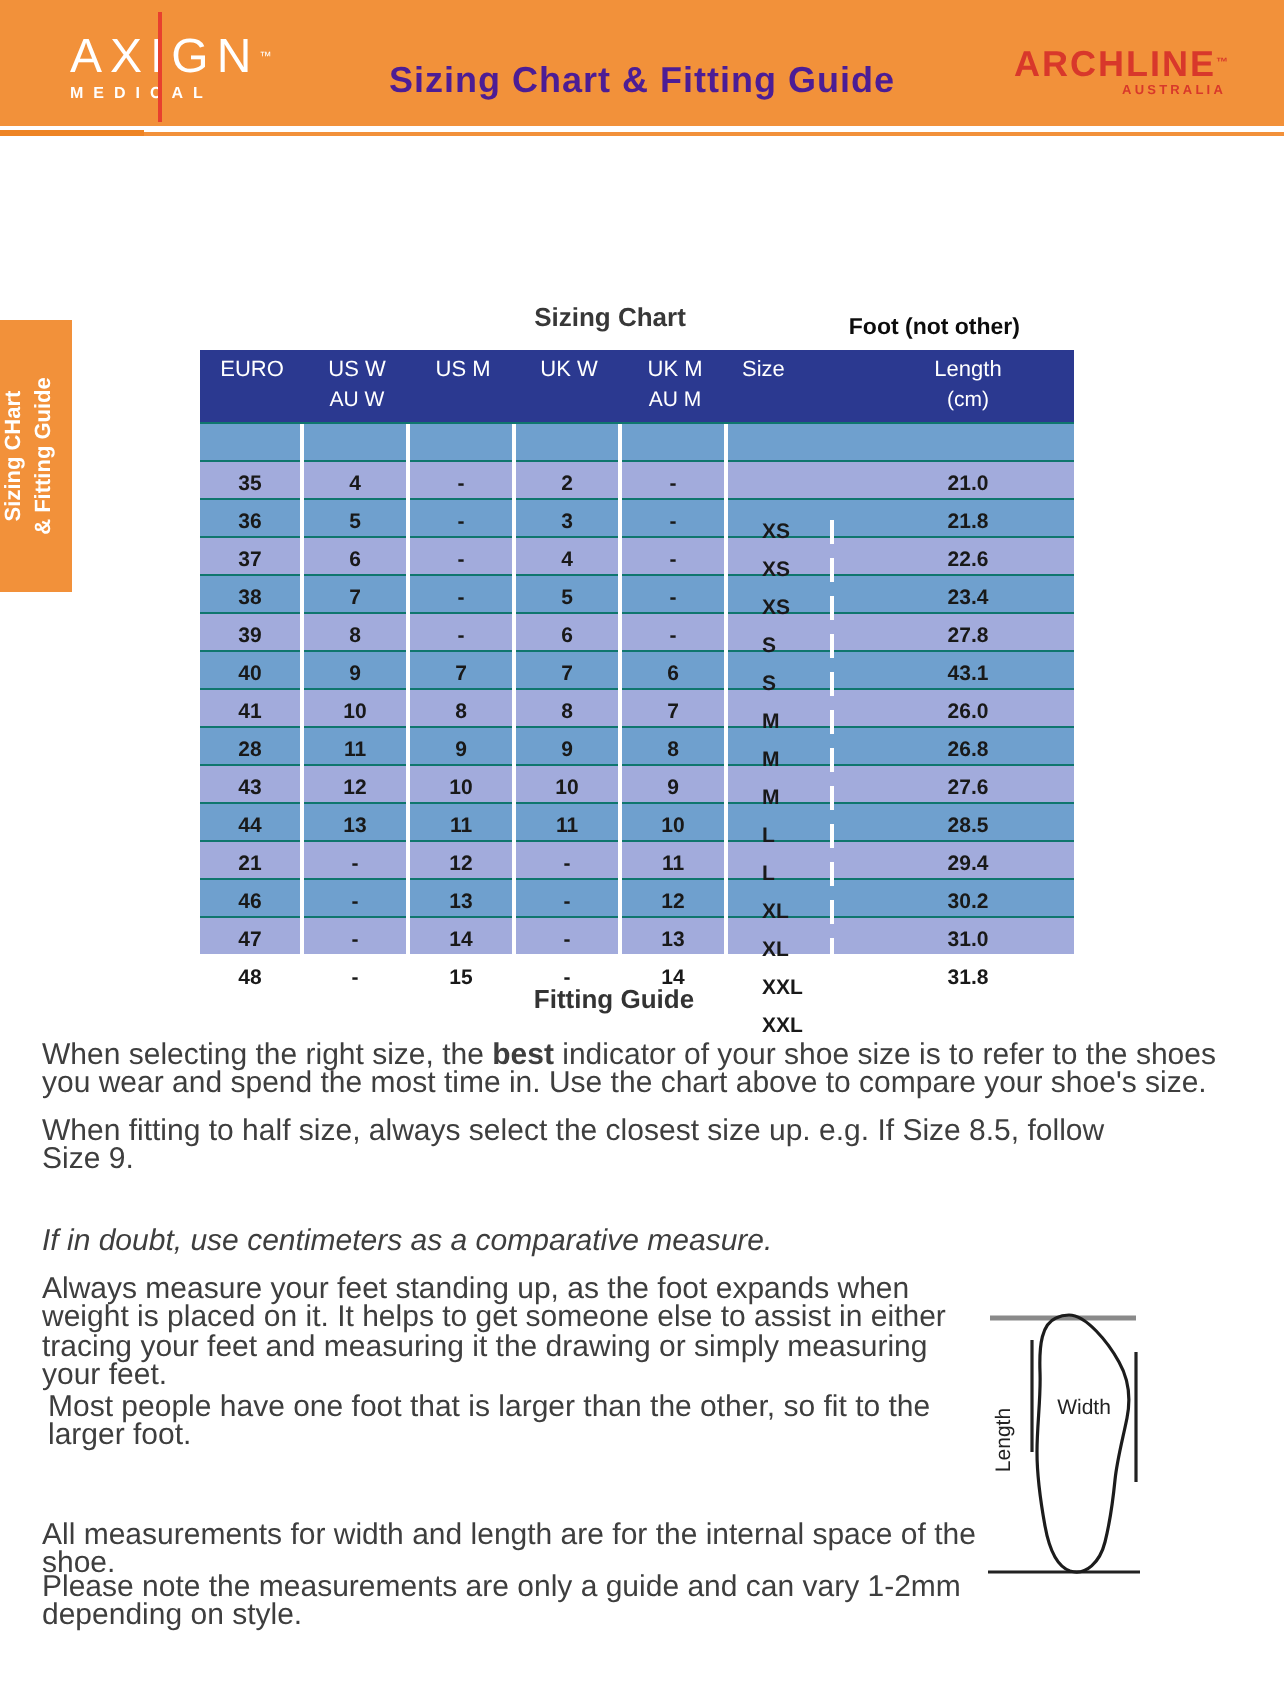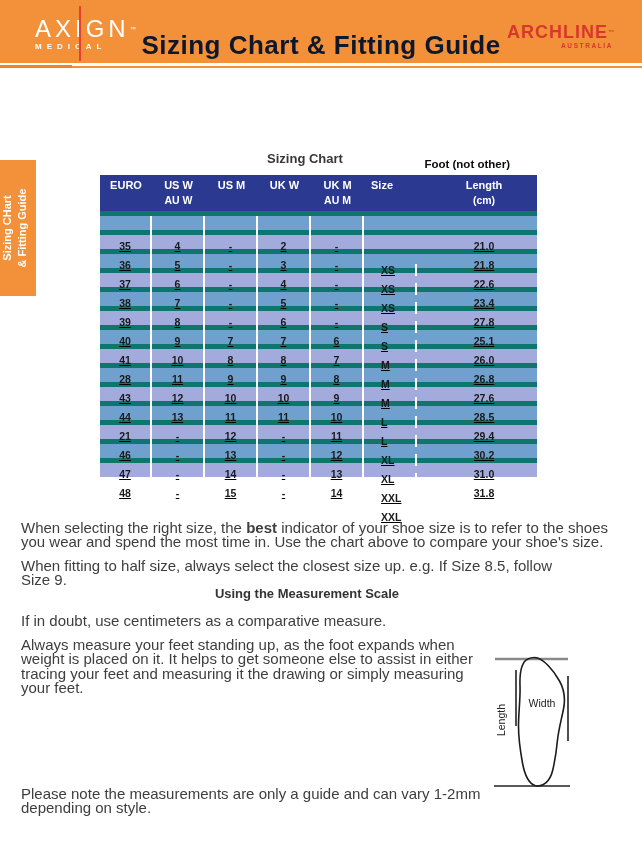--- a/index.html
+++ b/index.html
@@ -7,21 +7,21 @@
         font-family:"Liberation Sans",sans-serif;overflow:hidden;}
 
   
   .header{position:absolute;left:0;top:0;width:642px;height:63px;background:#F2913A;}
   .axign{position:absolute;left:35px;top:18px;color:#fff;}
   .axign-name{font-size:24px;letter-spacing:4px;font-weight:400;line-height:22px;}
   .axign-tm{font-size:6px;vertical-align:top;}
   .axign-sub{font-size:8px;font-weight:bold;letter-spacing:5px;margin-top:2px;}
   .axign-redline{position:absolute;left:79px;top:6px;width:2px;height:55px;background:#E8402E;}
   .header-title{position:absolute;left:0;top:30px;width:642px;text-align:center;
-        color:#0f172a;font-weight:bold;font-size:26px;letter-spacing:.5px;}
+        color:#4c1d95;font-weight:bold;font-size:18px;letter-spacing:.5px;}
   .archline{position:absolute;left:507px;top:23px;color:#D8382B;text-align:right;width:106px;}
   .archline-name{font-size:18px;font-weight:bold;letter-spacing:1px;line-height:18px;}
   .archline-tm{font-size:6px;vertical-align:top;}
   .archline-sub{font-size:6.5px;font-weight:bold;letter-spacing:1.6px;margin-top:1px;}
   .accent-line{position:absolute;left:0;top:66px;width:642px;height:2px;background:#F2913A;}
   .accent-line-left{position:absolute;left:0;top:65px;width:72px;height:3px;background:#EE8424;}
 
   
   .side-tab{position:absolute;left:0;top:160px;width:36px;height:136px;background:#F2913A;}
   .side-tab-inner{position:absolute;left:-50px;top:50px;width:136px;height:36px;
@@ -29,42 +29,42 @@
         font-size:11px;line-height:15px;}
 
   
   .chart-title{position:absolute;left:0;top:151px;width:610px;text-align:center;
         font-weight:bold;font-size:13px;color:#383838;}
   .foot-note{position:absolute;left:408px;top:158px;width:102px;text-align:right;
         font-weight:bold;font-size:11.5px;color:#0c0c0c;}
   .sizing-table{position:absolute;left:100px;top:175px;width:437px;}
   .tgrid{display:grid;grid-template-columns:52px 53px 53px 53px 53px 53px 120px;}
   .thead{background:#2B3990;height:36px;}
-  .th{color:#fff;font-weight:bold;font-size:11px;line-height:15px;text-align:center;padding-top:3px;box-sizing:border-box;}
+  .th{color:#fff;font-weight:normal;font-size:11px;line-height:15px;text-align:center;padding-top:3px;box-sizing:border-box;}
   .th.c5{text-align:left;padding-left:7px;}
   .th.c6{padding-left:14px;}
   .th .sub{display:block;font-size:10.5px;}
-  .trow{height:19px;border-top:5px solid #0f766e;box-sizing:border-box;text-decoration:underline;}
+  .trow{height:19px;border-top:1px solid #0f766e;box-sizing:border-box;}
   .trow:nth-child(odd){background:#6FA0CE;}
   .trow:nth-child(even){background:#A2ABDC;}
   .tcell{display:flex;align-items:center;justify-content:center;
         font-weight:bold;font-size:10.5px;color:#191919;border-right:2px solid #fff;box-sizing:border-box;}
   .tcell:last-child{border-right:none;}
   .tcell.c5{justify-content:flex-start;padding-left:17px;margin-top:48px;}
   .tcell.c6{padding-left:14px;}
 
   
   .h-center{position:absolute;left:0;width:614px;text-align:center;font-weight:bold;
         font-size:13px;color:#333;}
   .h-fitting{top:492px;}
   .h-measure{top:586px;}
   .para{position:absolute;font-size:15px;line-height:13.8px;color:#3E3E3E;}
   .p1{left:21px;top:521px;width:602px;}
   .p2{left:21px;top:559px;width:560px;}
-  .p-doubt{left:21px;top:614px;width:420px;}
+  .p-doubt{left:21px;top:614px;width:420px;font-style:italic;}
   .p-always{left:21px;top:638px;width:458px;line-height:14.4px;}
   .p-most{left:24px;top:697px;width:470px;}
   .p-all{left:21px;top:761px;width:470px;}
   .p-note{left:21px;top:787px;width:464px;line-height:14.4px;}
   .bold{font-weight:bold;}
 
   
   .foot-diagram{position:absolute;left:482px;top:642px;width:160px;height:170px;}
 </style>
 </head>
@@ -153,21 +153,21 @@
           <div class="tcell c5">S</div>
           <div class="tcell c6">27.8</div>
         </div>
         <div class="tgrid trow">
           <div class="tcell c0">40</div>
           <div class="tcell c1">9</div>
           <div class="tcell c2">7</div>
           <div class="tcell c3">7</div>
           <div class="tcell c4">6</div>
           <div class="tcell c5">M</div>
-          <div class="tcell c6">25.1</div>
+          <div class="tcell c6">43.1</div>
         </div>
         <div class="tgrid trow">
           <div class="tcell c0">41</div>
           <div class="tcell c1">10</div>
           <div class="tcell c2">8</div>
           <div class="tcell c3">8</div>
           <div class="tcell c4">7</div>
           <div class="tcell c5">M</div>
           <div class="tcell c6">26.0</div>
         </div>
@@ -230,26 +230,28 @@
           <div class="tcell c1">-</div>
           <div class="tcell c2">15</div>
           <div class="tcell c3">-</div>
           <div class="tcell c4">14</div>
           <div class="tcell c5">XXL</div>
           <div class="tcell c6">31.8</div>
         </div>
       </div>
   </div>
 
+  <div class="h-center h-fitting">Fitting Guide</div>
   <div class="para p1"><span>When selecting the right size, the </span><span class="bold">best</span><span> indicator of your shoe size is to refer to the shoes you wear and spend the most time in. Use the chart above to compare your shoe's size.</span></div>
   <div class="para p2">When fitting to half size, always select the closest size up. e.g. If Size 8.5, follow Size 9.</div>
 
-  <div class="h-center h-measure">Using the Measurement Scale</div>
   <div class="para p-doubt">If in doubt, use centimeters as a comparative measure.</div>
   <div class="para p-always">Always measure your feet standing up, as the foot expands when weight is placed on it. It helps to get someone else to assist in either tracing your feet and measuring it the drawing or simply measuring your feet.</div>
+  <div class="para p-most">Most people have one foot that is larger than the other, so fit to the larger foot.</div>
+  <div class="para p-all">All measurements for width and length are for the internal space of the shoe.</div>
   <div class="para p-note">Please note the measurements are only a guide and can vary 1-2mm depending on style.</div>
 
   <svg class="foot-diagram" viewBox="0 0 160 170" xmlns="http://www.w3.org/2000/svg">
     <line x1="13" y1="17" x2="86" y2="17" stroke="#8a8a8a" stroke-width="2.4"></line>
     <line x1="12" y1="144" x2="88" y2="144" stroke="#222222" stroke-width="1.4"></line>
     <path d="M46,17 C39,20 37.5,30 38,44 C38.5,57 36.5,70 36.5,84 C36.5,97 38.5,110 40.5,121 C42.5,132 46,141 53,143.5 C61,146 68,139 70.5,129 C73,119 74.5,108 75.5,98 C76.5,88 79.5,77 81.5,67 C83.5,57 82,47 77.5,39 C72,29 61,15.5 52.5,15.5 C50,15.5 48,16 46,17 Z" fill="none" stroke="#1c1c1c" stroke-width="1.6"></path>
     <line x1="34" y1="28" x2="34" y2="84" stroke="#222222" stroke-width="1.6"></line>
     <line x1="86" y1="34" x2="86" y2="99" stroke="#222222" stroke-width="1.6"></line>
     <text x="60" y="65" font-size="10.5" fill="#222222" text-anchor="middle" font-family="Liberation Sans, sans-serif" id="width-label">Width</text>
     <text x="23" y="78" font-size="10.5" fill="#222222" text-anchor="middle" font-family="Liberation Sans, sans-serif" transform="rotate(-90 23 78)" id="length-label">Length</text>

